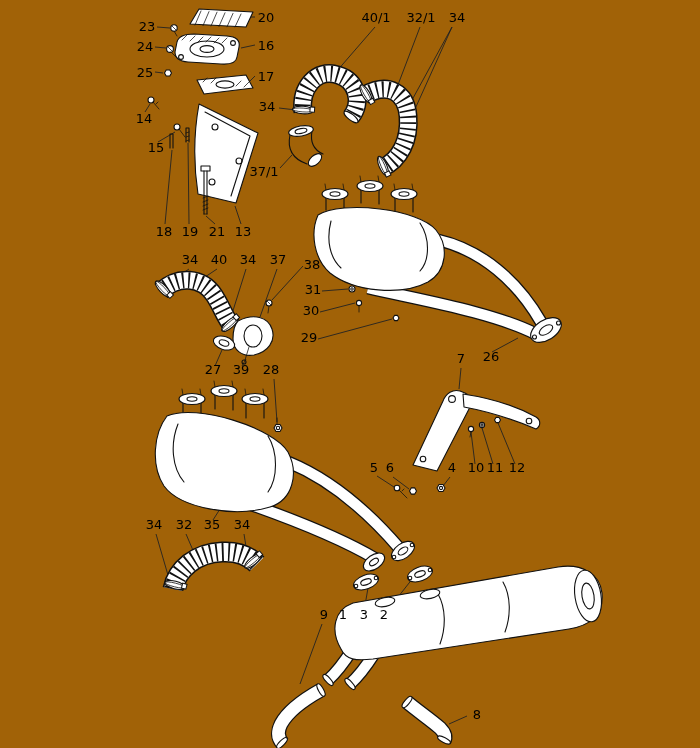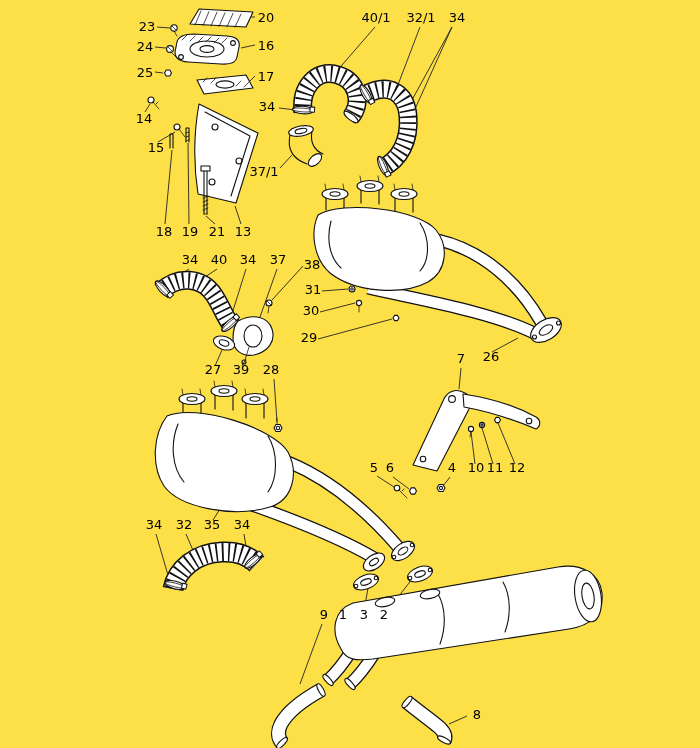--- a/index.html
+++ b/index.html
@@ -1,16 +1,16 @@
 <!DOCTYPE html>
 <html><head>
 <meta charset="utf-8">
 <style>
   html,body { margin:0; padding:0; background:#ffffff; }
-  .stage { position:relative; width:700px; height:748px; background:#fde047; overflow:hidden;
+  .stage { position:relative; width:700px; height:748px; background:#a16207; overflow:hidden;
            font-family:"DejaVu Sans", sans-serif;text-align:center; }
   svg { display:block; }
   .o    { fill:none;    stroke:#111; stroke-width:1.1; stroke-linecap:round; stroke-linejoin:round; }
   .of   { fill:#ffffff; stroke:#111; stroke-width:1.1; stroke-linejoin:round; }
   .thin { fill:none;    stroke:#111; stroke-width:0.75; stroke-linecap:round; }
   .ld   { fill:none;    stroke:#222; stroke-width:0.9; }
   .tube-o { fill:none; stroke:#111; }
   .tube-i { fill:none; stroke:#ffffff; }
   .ribs   { fill:none; stroke:#111; stroke-dasharray:1.7 4.3; }
   .callout { font-family:"DejaVu Sans", sans-serif; font-size:13px; fill:#000; text-anchor:middle; }

